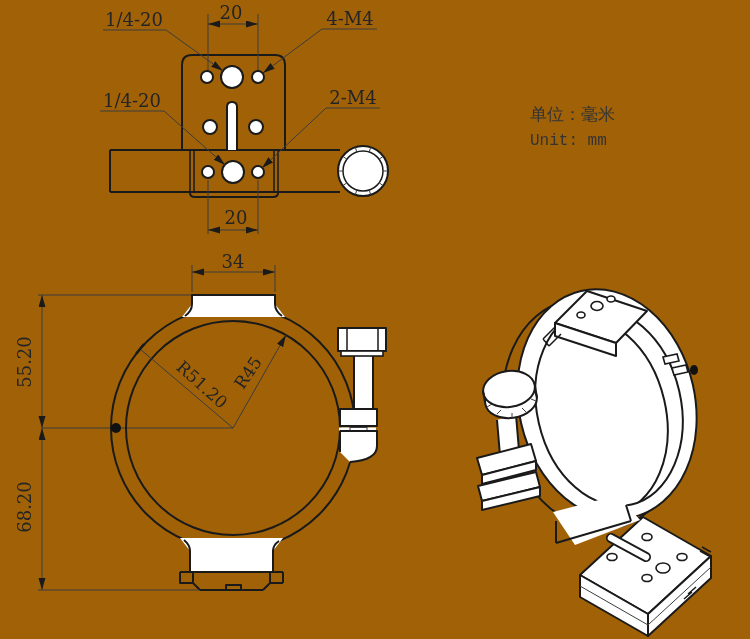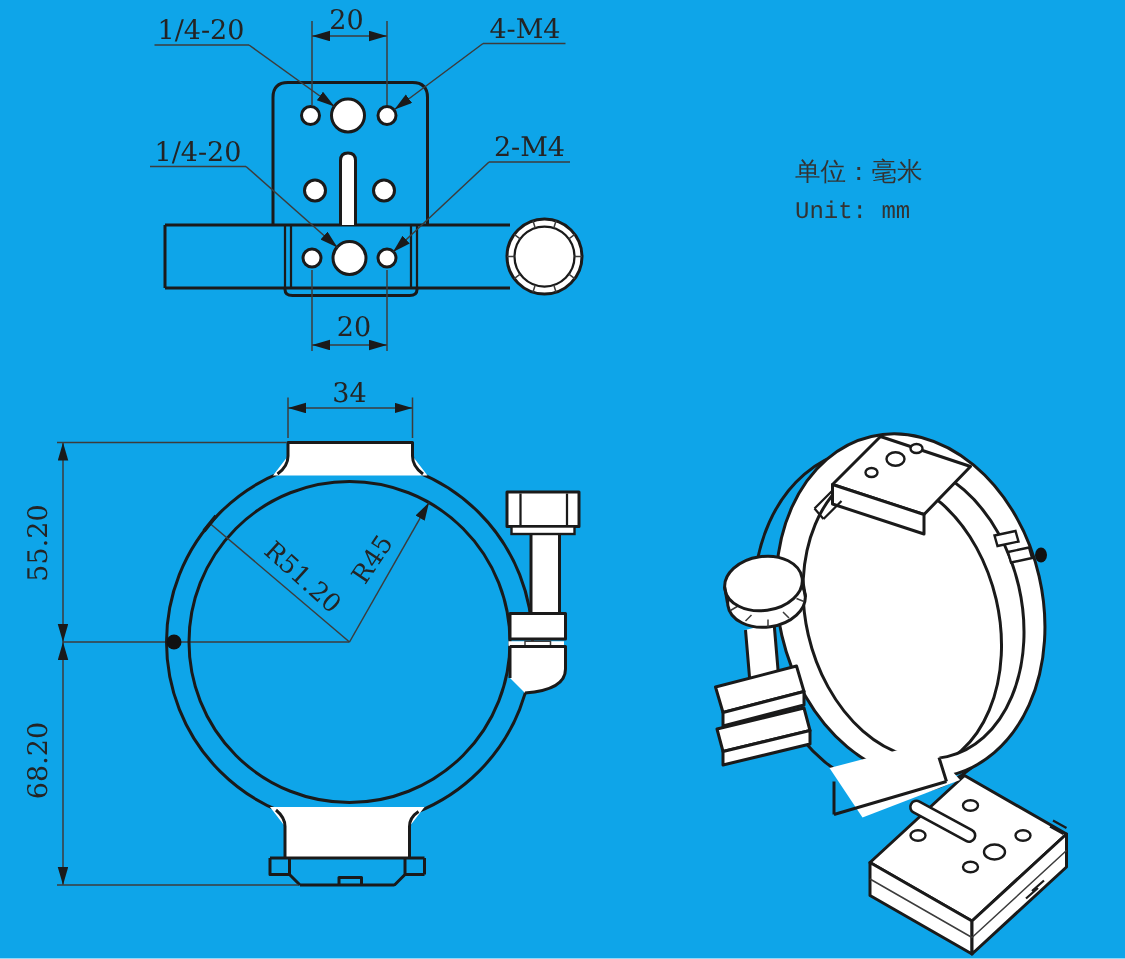--- a/index.html
+++ b/index.html
@@ -1,16 +1,16 @@
 <!DOCTYPE html>
 <html><head>
 <meta charset="utf-8">
 <style>
   html,body{margin:0;padding:0;background:#fff;}
-  .sheet{position:relative;width:750px;height:639px;background:#0ea5e9;overflow:hidden;
+  .sheet{position:relative;width:750px;height:639px;background:#a16207;overflow:hidden;
          font-family:"DejaVu Serif",serif;}
   svg{position:absolute;left:0;top:0;}
   .ln{stroke:#1a1a1a;stroke-width:2;fill:none;stroke-linejoin:round;stroke-linecap:butt;}
   .lnf{stroke:#1a1a1a;stroke-width:2;fill:#ffffff;stroke-linejoin:round;}
   .fill{fill:#ffffff;stroke:none;}
   .med{stroke:#1a1a1a;stroke-width:1.5;fill:none;}
   .medf{stroke:#1a1a1a;stroke-width:1.6;fill:#ffffff;}
   .thin{stroke:#3c3c3c;stroke-width:1;fill:none;}
   .dim{font-family:"DejaVu Serif",serif;font-size:18px;fill:#242424;}
   .dimS{font-family:"DejaVu Serif",serif;font-size:17px;fill:#242424;}

